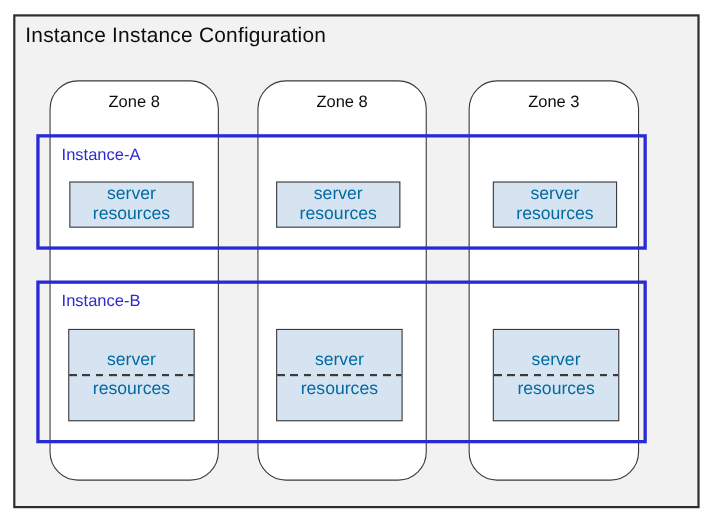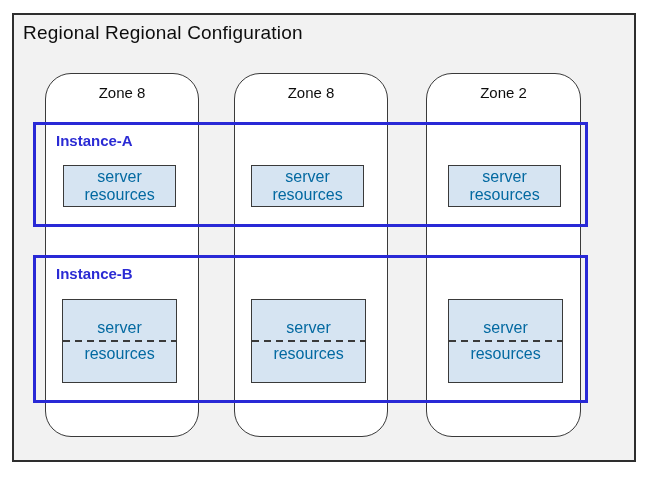--- a/index.html
+++ b/index.html
@@ -34,21 +34,21 @@
   .instance {
     position: absolute; left: 33px; width: 555px;
     border: 3px solid var(--instance-border, #2929d6);
     background: transparent;
   }
   .instance-a { top: 122px; height: 105px; }
   .instance-b { top: 255px; height: 148px; }
 
   .instance-label {
     position: absolute; left: 20px; top: 7px;
-    font-size: 15px; font-weight: bold;
+    font-size: 15px; font-weight: normal;
     color: var(--instance-label, #2b2bd4);
   }
 
   .resbox {
     position: absolute;
     background: var(--resource-fill, #d6e4f2);
     border: 1px solid #3a3a3a;
     display: flex; flex-direction: column;
     align-items: center; justify-content: center;
     font-size: 16px; line-height: 18px; text-align: center; color: #0369a1;
@@ -66,30 +66,30 @@
   }
   .res-line { display: block; }
 </style>
 </head>
 <body>
 
 <div class="canvas">
 
   <div class="region"></div>
 
-  <div class="diagram-title">Regional Regional Configuration</div>
+  <div class="diagram-title">Instance Instance Configuration</div>
 
   <div class="zone zone-1">
     <div class="zone-label">Zone 8</div>
   </div>
   <div class="zone zone-2">
     <div class="zone-label">Zone 8</div>
   </div>
   <div class="zone zone-3">
-    <div class="zone-label">Zone 2</div>
+    <div class="zone-label">Zone 3</div>
   </div>
 
   <div class="instance instance-a">
     <div class="instance-label">Instance-A</div>
   </div>
 
   <div class="instance instance-b">
     <div class="instance-label">Instance-B</div>
   </div>
 

